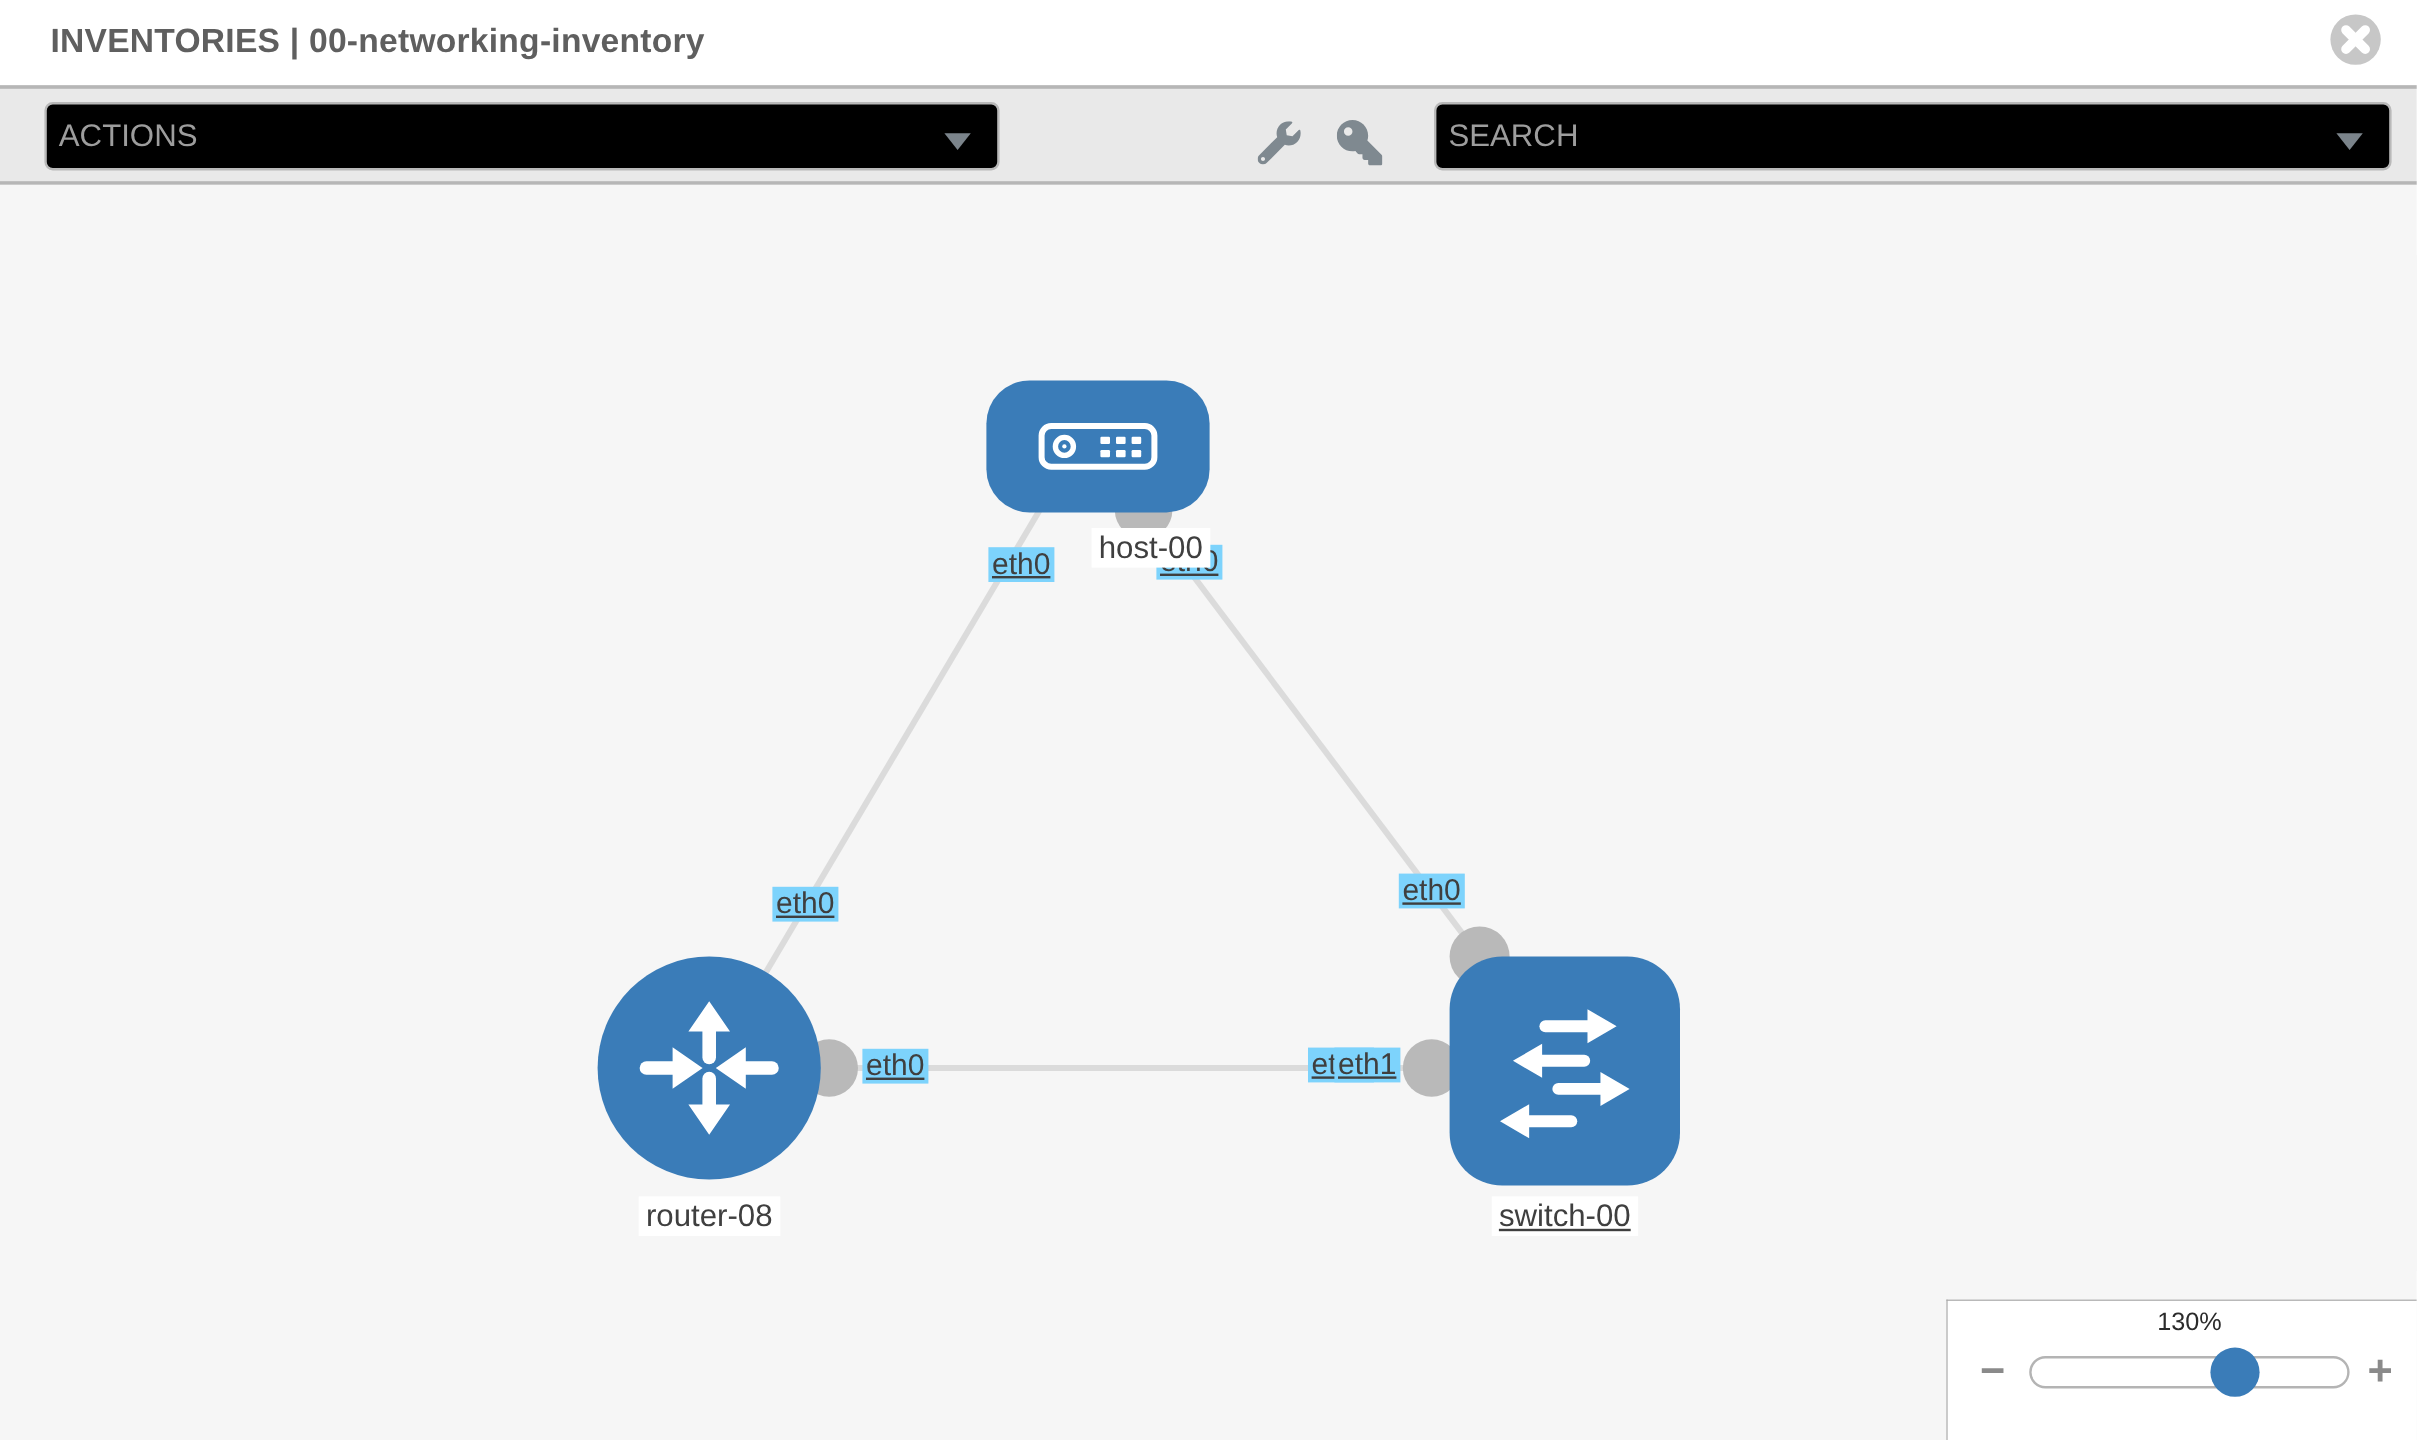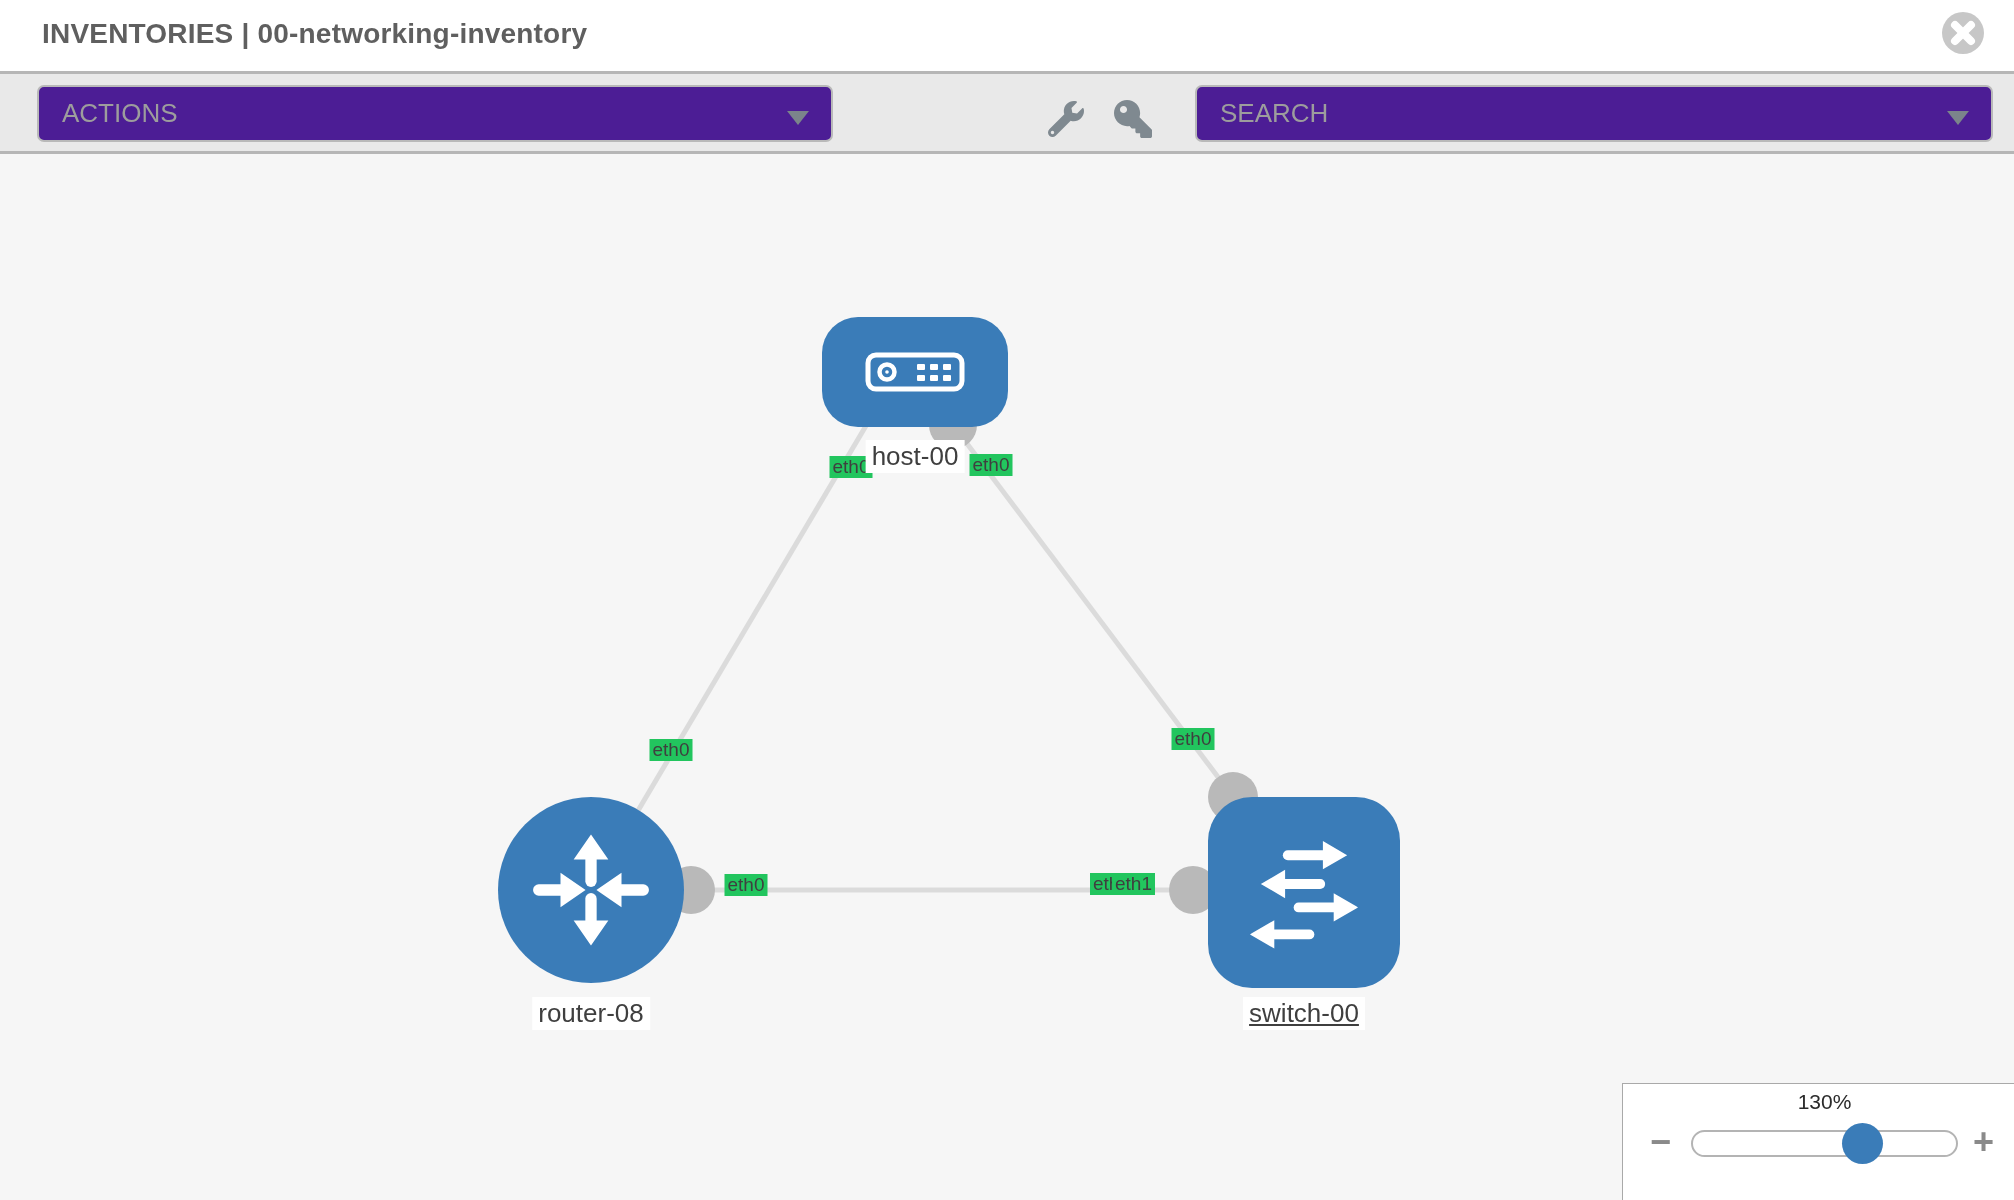--- a/index.html
+++ b/index.html
@@ -13,43 +13,43 @@
   .app{position:relative;width:2014px;height:1200px;}
 
   
   .header{position:absolute;left:0;top:0;width:100%;height:71px;background:#fff;}
   .title{position:absolute;left:42px;top:18px;font-size:28px;font-weight:700;color:var(--title);letter-spacing:.2px;}
   .close-btn{position:absolute;left:1941px;top:11px;width:44px;height:44px;cursor:pointer;}
 
   
   .toolbar{position:absolute;left:0;top:71px;width:100%;height:83px;background:var(--toolbar-bg);
     border-top:3px solid var(--bar-line);border-bottom:3px solid var(--bar-line);}
-  .select-box{position:absolute;top:11px;height:57px;background:#4c1d95;border:2px solid var(--box-border);
-    border-radius:7px;font-size:26px;color:var(--muted-text);line-height:53px;padding-left:23px;cursor:pointer;}
+  .select-box{position:absolute;top:11px;height:57px;background:#000000;border:2px solid var(--box-border);
+    border-radius:7px;font-size:26px;color:var(--muted-text);line-height:53px;padding-left:10px;cursor:pointer;}
   .actions-box{left:37px;width:796px;}
   .search-box{left:1180px;width:798px;margin-left:15px;}
   .caret{position:absolute;right:22px;top:24px;width:0;height:0;
     border-left:11px solid transparent;border-right:11px solid transparent;border-top:14px solid #7b848b;}
   .tool-icon{position:absolute;cursor:pointer;}
   .tool-icon svg{display:block;fill:var(--icon);}
   .wrench{left:1048px;top:27px;}
   .key{left:1114px;top:26px;}
 
   
   .canvas{position:absolute;left:0;top:154px;width:2014px;height:1046px;background:var(--canvas-bg);}
   .net-svg{position:absolute;left:0;top:0;z-index:0;}
   .node{position:absolute;background:var(--blue);display:flex;align-items:center;justify-content:center;z-index:2;cursor:pointer;}
   .node svg{display:block;}
   .node-host{left:822px;top:163px;width:186px;height:110px;border-radius:36px;}
   .node-router{left:498px;top:643px;width:186px;height:186px;border-radius:50%;}
   .node-switch{left:1208px;top:643px;width:192px;height:191px;border-radius:44px;}
   .node-label{position:absolute;transform:translateX(-50%);background:#fff;color:var(--label);
     font-size:26px;padding:1px 6px;white-space:nowrap;z-index:4;}
-  .iface-label{position:absolute;background:#22c55e;color:var(--label);font-size:19px;
-    padding:0 3px;white-space:nowrap;z-index:3;}
+  .iface-label{position:absolute;background:#7dd3fc;color:var(--label);font-size:25px;
+    padding:0 3px;white-space:nowrap;z-index:3;text-decoration:underline;}
   .iface-center{transform:translateX(-50%);}
   .iface-front{z-index:5;}
 
   
   .zoom-panel{position:absolute;left:1622px;top:1083px;width:392px;height:145px;background:#fff;
     border:1px solid #a9a9a9;border-right:none;border-bottom:none;z-index:6;}
   .zoom-value{position:absolute;left:68px;top:6px;width:267px;text-align:center;font-size:21px;color:#2b2b2b;}
   .zoom-minus,.zoom-plus{position:absolute;top:40px;font-size:36px;font-weight:700;color:#8a8a8a;cursor:pointer;line-height:36px;}
   .zoom-minus{left:27px;}
   .zoom-plus{left:350px;}
@@ -148,21 +148,21 @@
           <line x1="88" y1="60" x2="44" y2="60"></line>
           <polygon points="24,60 48,46 48,74" stroke-width="2"></polygon>
           <line x1="64" y1="86" x2="108" y2="86"></line>
           <polygon points="128,86 104,72 104,100" stroke-width="2"></polygon>
           <line x1="76" y1="116" x2="32" y2="116"></line>
           <polygon points="12,116 36,102 36,130" stroke-width="2"></polygon>
         </g>
       </svg>
     </div>
 
-    <div class="node-label" style="left:915px;top:286px;">host-00</div>
+    <div class="node-label" style="left:959px;top:286px;">host-00</div>
     <div class="node-label" style="left:591px;top:843px;">router-08</div>
     <div class="node-label" style="left:1304px;top:843px;text-decoration:underline;">switch-00</div>
 
     <div class="iface-label iface-center" style="left:851px;top:302px;">eth0</div>
     <div class="iface-label iface-center" style="left:991px;top:300px;">eth0</div>
     <div class="iface-label iface-center" style="left:671px;top:585px;">eth0</div>
     <div class="iface-label iface-center" style="left:1193px;top:574px;">eth0</div>
     <div class="iface-label iface-center" style="left:746px;top:720px;">eth0</div>
     <div class="iface-label" style="left:1090px;top:719px;">eth0</div>
     <div class="iface-label iface-front" style="left:1112px;top:719px;">eth1</div>

